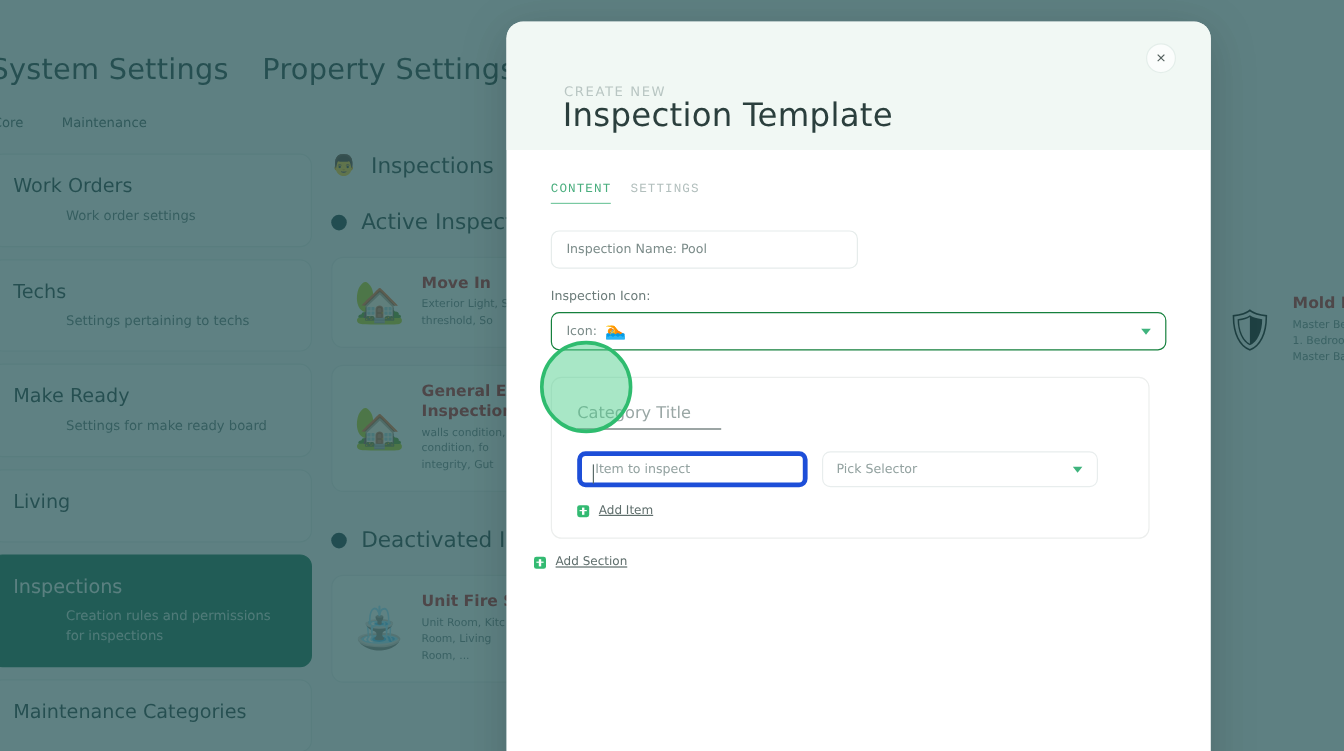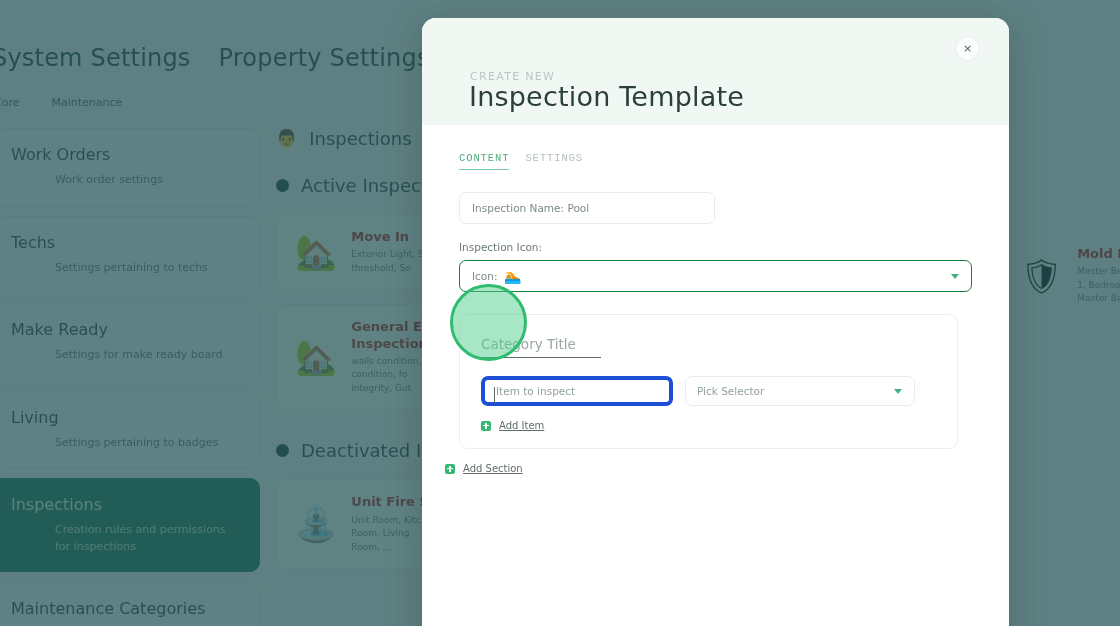--- a/index.html
+++ b/index.html
@@ -370,21 +370,20 @@
       <div class="bg-card">
         <div class="bg-card-title">Techs</div>
         <div class="bg-card-sub">Settings pertaining to techs</div>
       </div>
       <div class="bg-card">
         <div class="bg-card-title">Make Ready</div>
         <div class="bg-card-sub">Settings for make ready board</div>
       </div>
       <div class="bg-card">
         <div class="bg-card-title">Living</div>
-        <div class="bg-card-sub">Settings pertaining to badges</div>
       </div>
       <div class="bg-card active">
         <div class="bg-card-title">Inspections</div>
         <div class="bg-card-sub">Creation rules and permissions for inspections</div>
       </div>
       <div class="bg-card">
         <div class="bg-card-title">Maintenance Categories</div>
 
       </div>
     </div>

